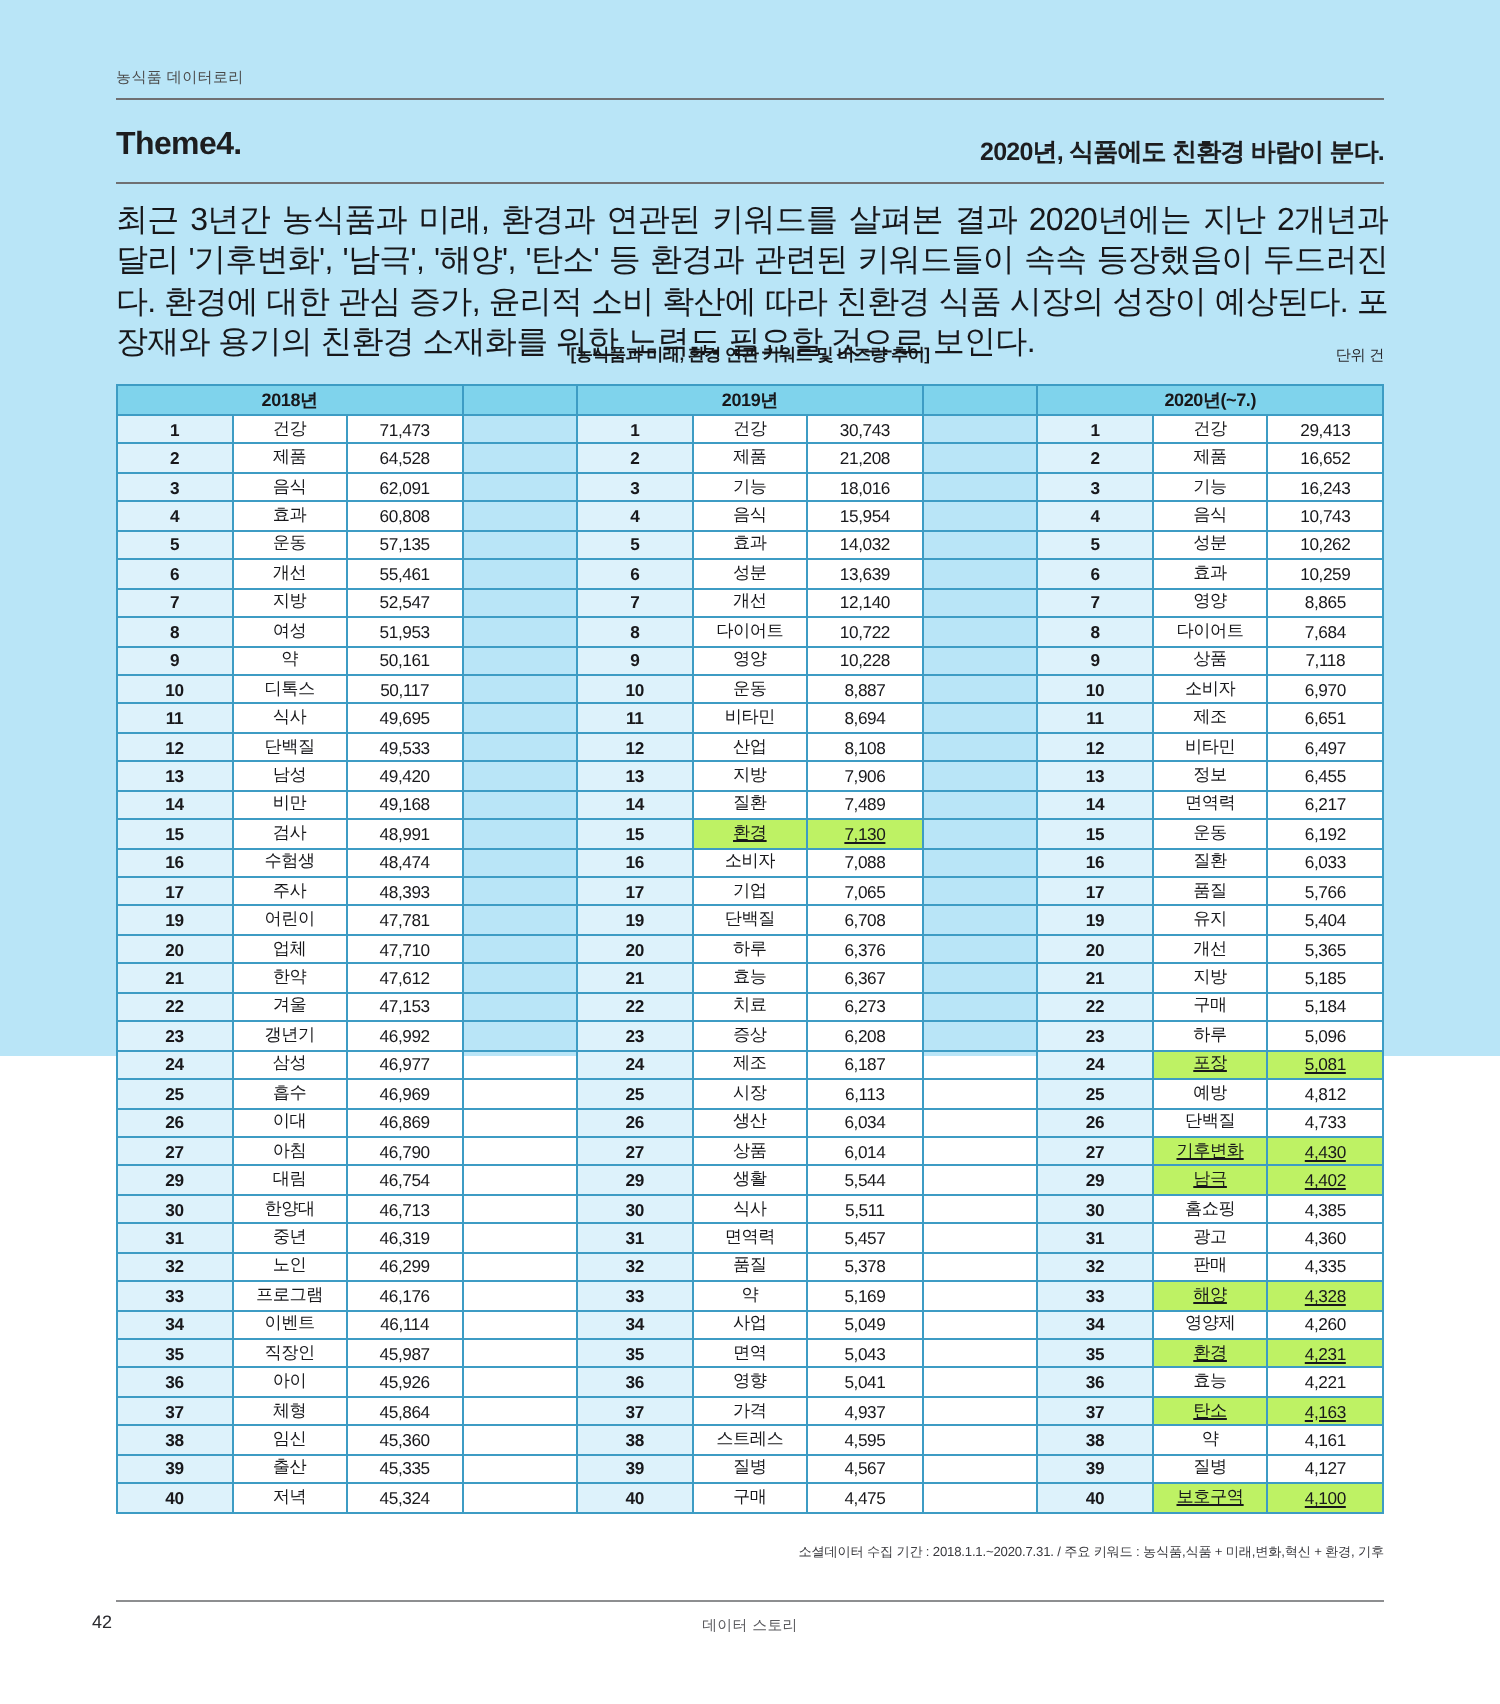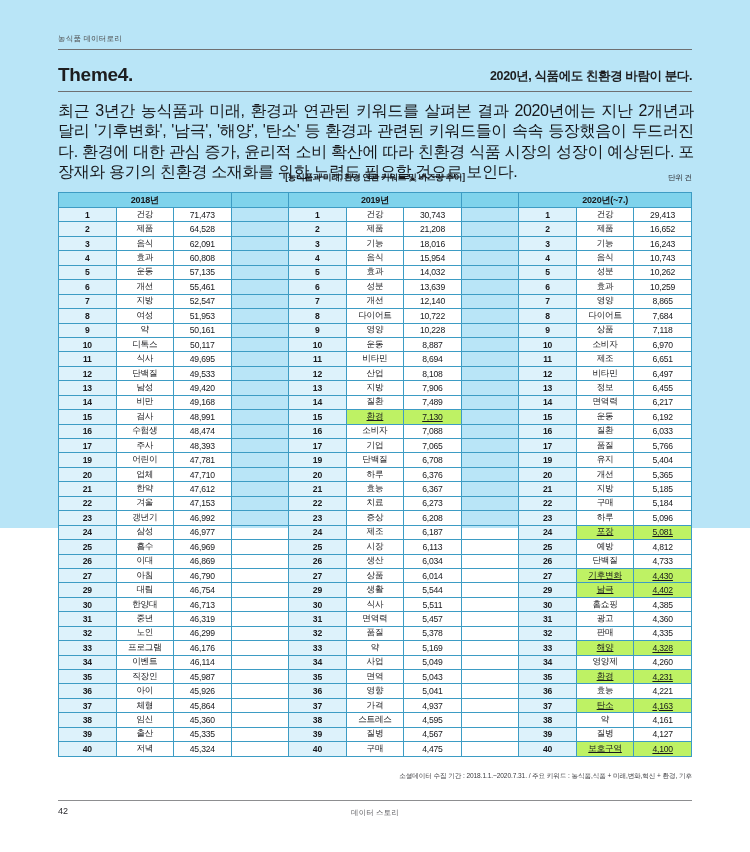--- a/index.html
+++ b/index.html
@@ -37,21 +37,21 @@
   .runrule {
     position: absolute;
     left: 58px; top: 49px;
     width: 634px; height: 1px;
     background: #6f7072;
   }
   
   .theme {
     position: absolute;
     left: 58px; top: 64px;
-    font-size: 19px;
+    font-size: 16px;
     font-weight: bold;
     color: #1d1d1f;
     letter-spacing: -.3px;
   }
   .themesub {
     position: absolute;
     right: 58px; top: 68px;
     font-size: 12.5px;
     font-weight: bold;
     color: #1d1d1f;
@@ -150,21 +150,21 @@
   }
   
   .foot-rule {
     position: absolute;
     left: 58px; top: 800px;
     width: 634px; height: 1px;
     background: #8d8e90;
   }
   .pagenum {
     position: absolute;
-    left: 58px; top: 806px;
+    left: 46px; top: 806px;
     font-size: 9px;
     font-weight: normal;
     color: #2a2a2e;
   }
   .footlabel {
     position: absolute;
     left: 0; top: 808px;
     width: 750px;
     text-align: center;
     font-size: 7.4px;

